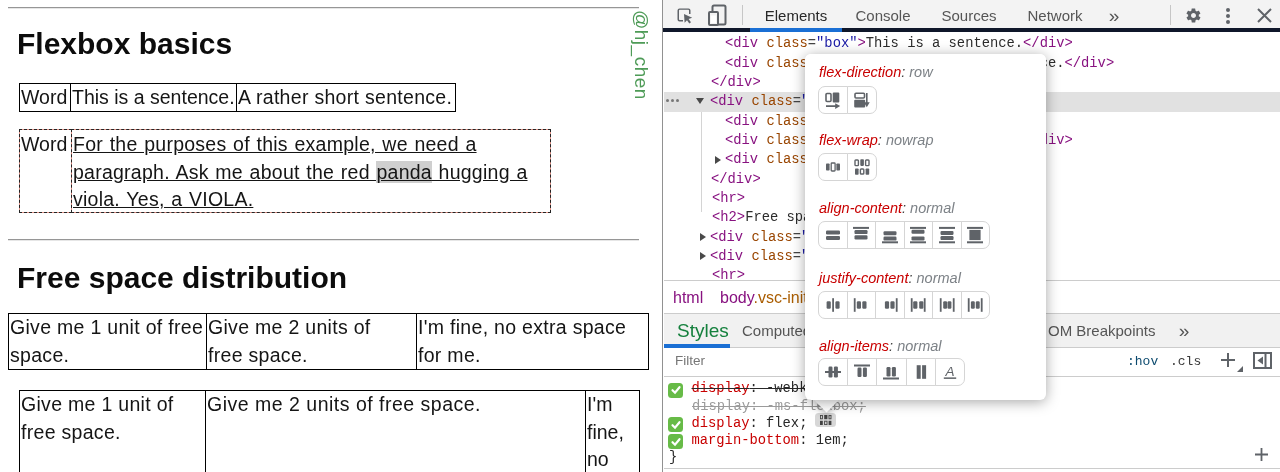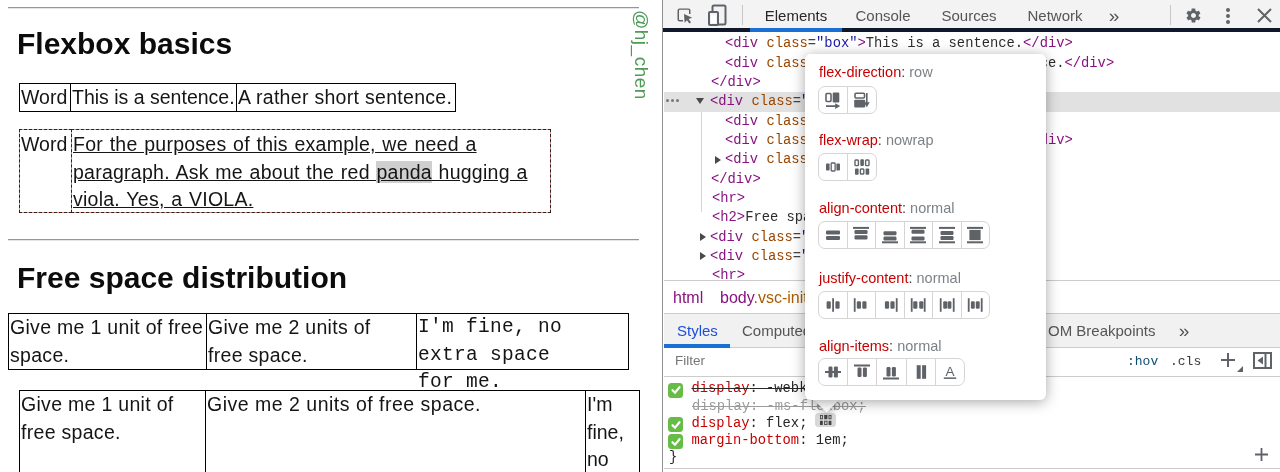--- a/index.html
+++ b/index.html
@@ -43,21 +43,21 @@
   .sr { position:absolute; font-family:"Liberation Mono", monospace; font-size:13.8px; white-space:pre; color:#282828;}
   .red { color:#c80000; }
   .gray { color:#9b9b9b; }
   .cb { position:absolute; width:15px; height:15px; background:#67bb47; border-radius:3.5px; }
   .cb svg { position:absolute; left:1.5px; top:1.5px; }
   
   #popup { position:absolute; left:142px; top:54px; width:241px; height:346px; background:#fff; border-radius:6px;
            box-shadow:0 2px 14px rgba(0,0,0,0.35); z-index:50; }
   #caret { position:absolute; left:155px; top:392px; width:17px; height:17px; background:#fff; transform:rotate(45deg);
            box-shadow:2px 2px 6px rgba(0,0,0,0.25); z-index:49; }
-  #popupbody { position:absolute; left:142px; top:54px; width:241px; height:274px; background:#fff; border-radius:6px; z-index:51; }
+  #popupbody { position:absolute; left:142px; top:54px; width:241px; height:274px; background:#fff; border-radius:6px; z-index:51;font-style:italic; }
   .plabel { position:absolute; left:14px; font-size:14.5px; white-space:pre; }
   .plabel .pn { color:#c80000; }
   .plabel .pv { color:#7d8287; }
   .bgroup { position:absolute; left:13px; display:flex; }
   .pbtn { width:30.2px; height:28px; background:#fff; border:1px solid #d5d5d5; margin-left:-1px;
           display:flex; align-items:center; justify-content:center; }
   .pbtn:first-child { margin-left:0; border-radius:7px 0 0 7px; }
   .pbtn:last-child { border-radius:0 7px 7px 0; }
   .pbtn.w28 { width:29.5px; }
 </style>
@@ -78,21 +78,21 @@
     <div class="cell" style="width:53px;">Word</div>
     <div class="cell" style="width:480px; letter-spacing:0.25px; word-spacing:1px;text-decoration:underline;">For the purposes of this example, we need a<br>paragraph. Ask me about the red <span class="mark">panda</span> hugging a<br>viola. Yes, a VIOLA.</div>
   </div>
 
   <div class="hr" style="top:239px;"></div>
   <h2 style="top:260.5px; left:17px;">Free space distribution</h2>
 
   <div class="frow solid" style="left:8px; top:313px; height:57px;">
     <div class="cell" style="width:199px; letter-spacing:0.3px;">Give me 1 unit of free<br>space.</div>
     <div class="cell" style="width:211px; letter-spacing:0.3px;">Give me 2 units of<br>free space.</div>
-    <div class="cell" style="width:213px; letter-spacing:0.3px;font-family:Liberation Mono, monospace;">I'm fine, no extra space<br>for me.</div>
+    <div class="cell" style="width:233px; letter-spacing:0.3px;">I'm fine, no extra space<br>for me.</div>
   </div>
 
   <div class="frow solid" style="left:19px; top:390px; height:110px;">
     <div class="cell" style="width:187px; letter-spacing:0.3px;">Give me 1 unit of<br>free space.</div>
     <div class="cell" style="width:381px; letter-spacing:0.5px;">Give me 2 units of free space.</div>
     <div class="cell" style="width:55px;">I'm<br>fine,<br>no</div>
   </div>
 
   <div id="handle">@hj_chen</div>
 </div>
@@ -156,21 +156,21 @@
     <div class="cl" style="left:47px; top:246.8px;"><span class="tg">&lt;div </span><span class="at">class</span><span class="eq">=</span><span class="vl">"flex"</span><span class="tg">&gt;</span>…<span class="tg">&lt;/div&gt;</span></div>
     <div class="cl" style="left:49px; top:266.1px;"><span class="tg">&lt;hr&gt;</span></div>
   </div>
 
   <div class="hline" style="top:280px;"></div>
   <div class="crumb" style="left:10px; top:289px;"><span class="tg">html</span></div>
   <div class="crumb" style="left:57px; top:289px;"><span class="tg">body</span><span class="at" style="color:#aa5d00;">.vsc-initialized</span></div>
   <div class="hline" style="top:313px;"></div>
 
   <div id="stylebar"></div>
-  <div class="tab active" style="left:14px; top:316px; height:30px; line-height:30px; font-size:15px; color:#1d4ed8;">Styles</div>
+  <div class="tab active" style="left:14px; top:316px; height:30px; line-height:30px; font-size:19px; color:#15803d;">Styles</div>
   <div class="abs" style="left:1px; top:344px; width:66px; height:3.5px; background:#1a6fd4;"></div>
   <div class="tab" style="left:79px; top:316px; height:30px; line-height:30px; font-size:15px;">Computed</div>
   <div class="tab" style="left:385px; top:316px; height:30px; line-height:30px; font-size:15px;">OM Breakpoints</div>
   <div class="tab" style="left:510px; top:316px; height:30px; line-height:30px; font-size:19px; width:22px;">»</div>
 
   <div class="abs" style="left:12px; top:353px; font-size:13.5px; color:#767676;">Filter</div>
   <div class="abs mono" style="left:464px; top:354px; font-size:13px; color:#0c4a6e;">:hov</div>
   <div class="abs mono" style="left:507px; top:354px; font-size:13px; color:#3a3a3a;">.cls</div>
   <svg class="abs" style="left:556px; top:351px;" width="18" height="18" viewBox="0 0 18 18">
       <path d="M9 2 V16 M2 9 H16" stroke="#5f6368" stroke-width="2"></path>

